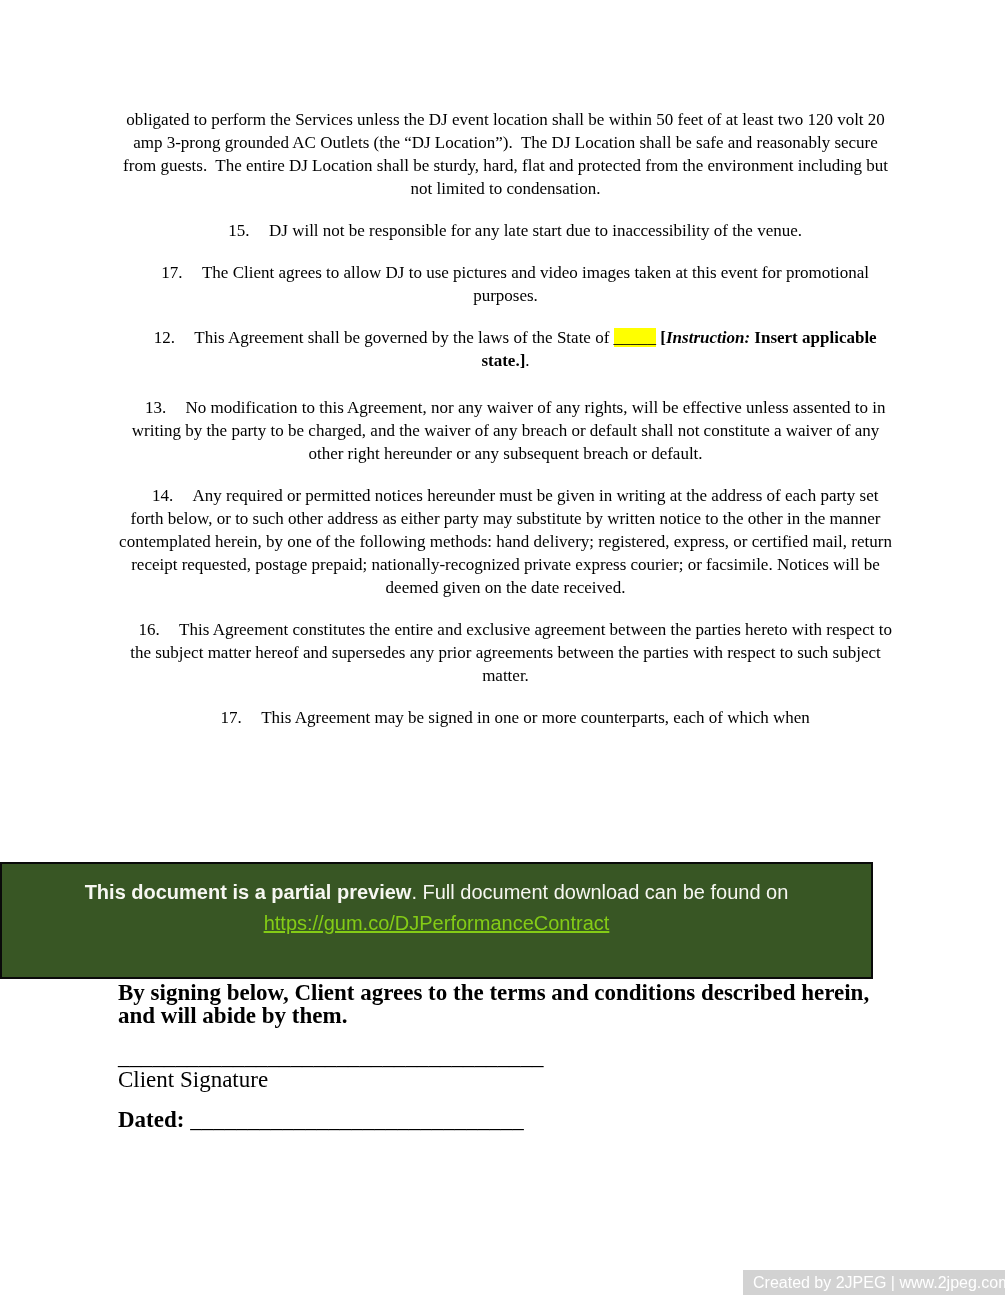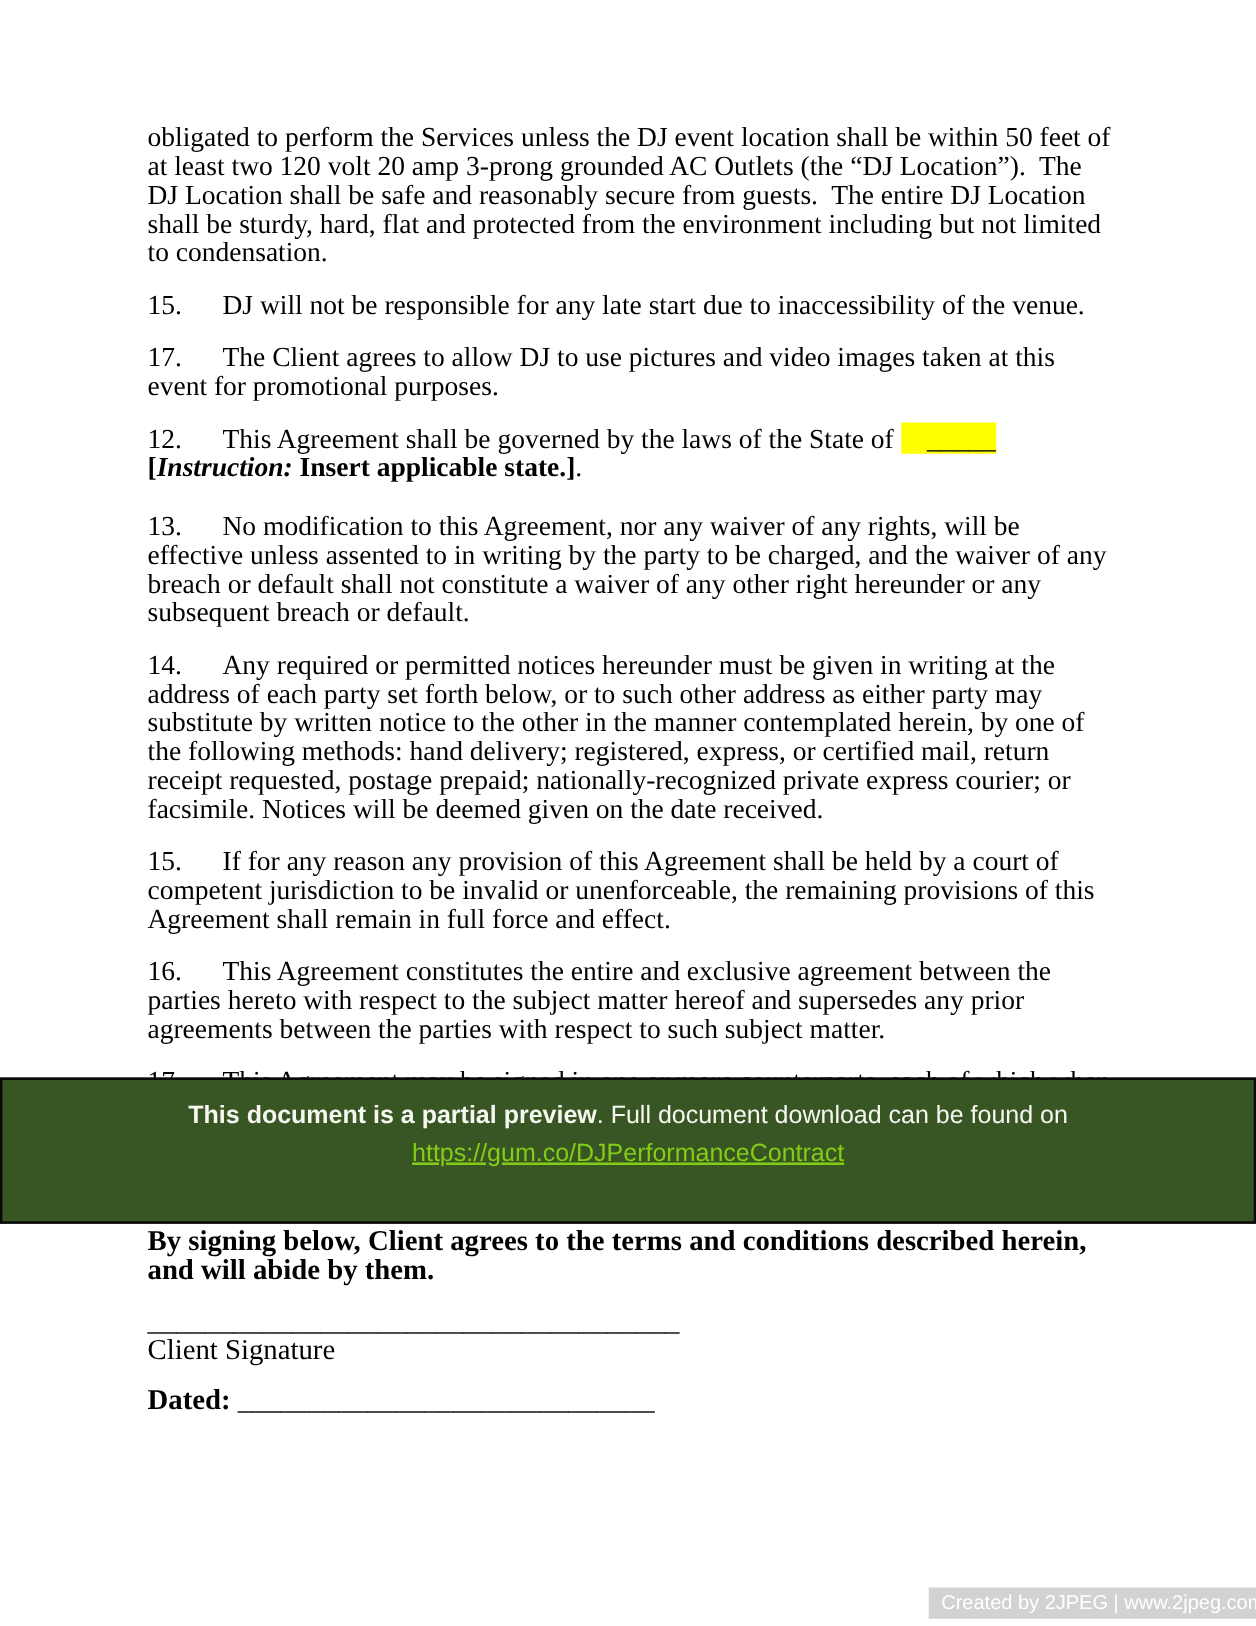--- a/index.html
+++ b/index.html
@@ -10,37 +10,38 @@
     height: 1301px;
     overflow: hidden;
     font-family: "Liberation Serif", serif;
     color: #000;
   }
 
   
   .content {
     position: absolute;
     left: 118px;
-    top: 98px;
+    top: 108px;
     width: 775px;
-    font-size: 22px;
+    font-size: 17px;
     line-height: 23px;
+    text-align: center;
   }
   .para { margin: 0 0 19px 0; white-space: pre-wrap; }
   .para.extra-gap { margin-top: 24px; }
   .num { display: inline-block; width: 60px; }
-  .hl { background: #ffff00; padding-left: 21px; }
+  .hl { background: #ffff00; }
   .b  { font-weight: bold; }
   .bi { font-weight: bold; font-style: italic; }
 
   
   .banner {
     position: absolute;
     left: 0; top: 862px;
-    width: 1005px; height: 117px;
+    width: 873px; height: 117px;
     background: #385624;
     border: 2px solid #0a0a0a;
     z-index: 5;
     color: #f7f7f2;
     font-family: "Liberation Sans", sans-serif;
     font-size: 20px;
     line-height: 31px;
     text-align: center;
     padding-top: 13px;
   }
@@ -88,21 +89,20 @@
   <p class="para"><span class="num">15.</span><span>DJ will not be responsible for any late start due to inaccessibility of the venue.</span></p>
 
   <p class="para"><span class="num">17.</span><span>The Client agrees to allow DJ to use pictures and video images taken at this event for promotional purposes.</span></p>
 
   <p class="para"><span class="num">12.</span><span>This Agreement shall be governed by the laws of the State of </span><span class="hl">_____</span><span class="b"> [</span><span class="bi">Instruction:</span><span class="b"> Insert applicable state.]</span><span>.</span></p>
 
   <p class="para extra-gap"><span class="num">13.</span><span>No modification to this Agreement, nor any waiver of any rights, will be effective unless assented to in writing by the party to be charged, and the waiver of any breach or default shall not constitute a waiver of any other right hereunder or any subsequent breach or default.</span></p>
 
   <p class="para"><span class="num">14.</span><span>Any required or permitted notices hereunder must be given in writing at the address of each party set forth below, or to such other address as either party may substitute by written notice to the other in the manner contemplated herein, by one of the following methods: hand delivery; registered, express, or certified mail, return receipt requested, postage prepaid; nationally-recognized private express courier; or facsimile. Notices will be deemed given on the date received.</span></p>
 
-  <p class="para"><span class="num">15.</span><span>If for any reason any provision of this Agreement shall be held by a court of competent jurisdiction to be invalid or unenforceable, the remaining provisions of this Agreement shall remain in full force and effect.</span></p>
 
   <p class="para"><span class="num">16.</span><span>This Agreement constitutes the entire and exclusive agreement between the parties hereto with respect to the subject matter hereof and supersedes any prior agreements between the parties with respect to such subject matter.</span></p>
 
   <p class="para"><span class="num">17.</span><span>This Agreement may be signed in one or more counterparts, each of which when</span></p>
 
 </div>
 
 <div class="banner">
   <div><span class="b">This document is a partial preview</span><span>. Full document download can be found on</span></div>
   <div><a class="link">https://gum.co/DJPerformanceContract</a></div>

